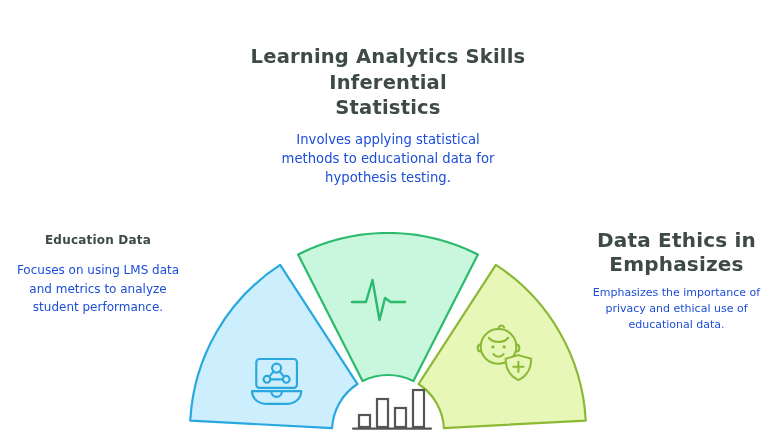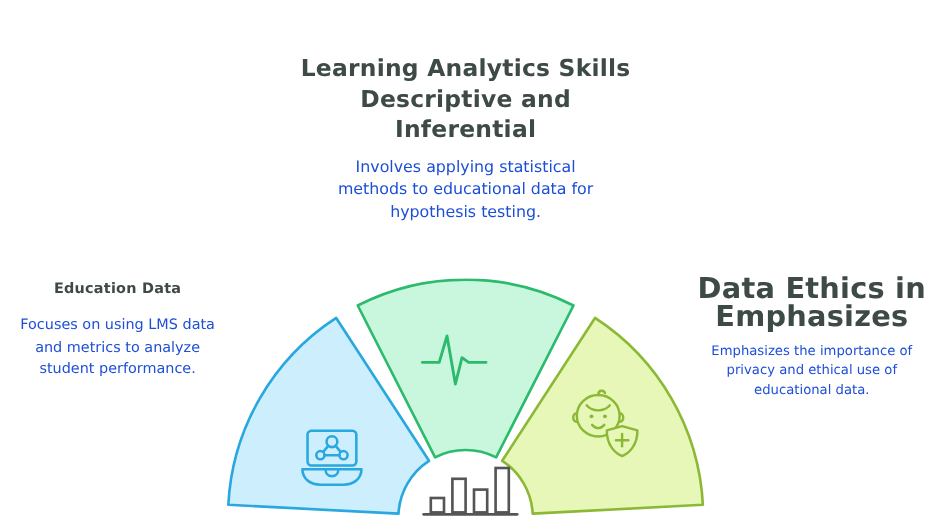--- a/index.html
+++ b/index.html
@@ -74,21 +74,21 @@
   }
 
   
   #right-block {
     left: 580px;
     top: 192px;
     width: 193px;
     text-align: center;
   }
   #right-block .heading {
-    font-size: 24px;
+    font-size: 20px;
     line-height: 24px;
   }
   #right-block .body-text {
     font-size: 11px;
     line-height: 16px;
     margin-top: 9px;
     padding: 0 6px;
   }
 
   
@@ -102,22 +102,22 @@
   .seg { cursor: default; }
 </style>
 </head>
 <body>
 
 <div id="stage">
 
   <div class="block" id="center-block">
     <div class="heading">
       <div>Learning Analytics Skills</div>
-      <div>Descriptive and</div>
       <div>Inferential</div>
+      <div>Statistics</div>
     </div>
     <div class="body-text">Involves applying statistical methods to educational data for hypothesis testing.</div>
   </div>
 
   <div class="block" id="left-block">
     <div class="heading">
       <div>Education Data</div>
     </div>
     <div class="body-text">Focuses on using LMS data and metrics to analyze student performance.</div>
   </div>

